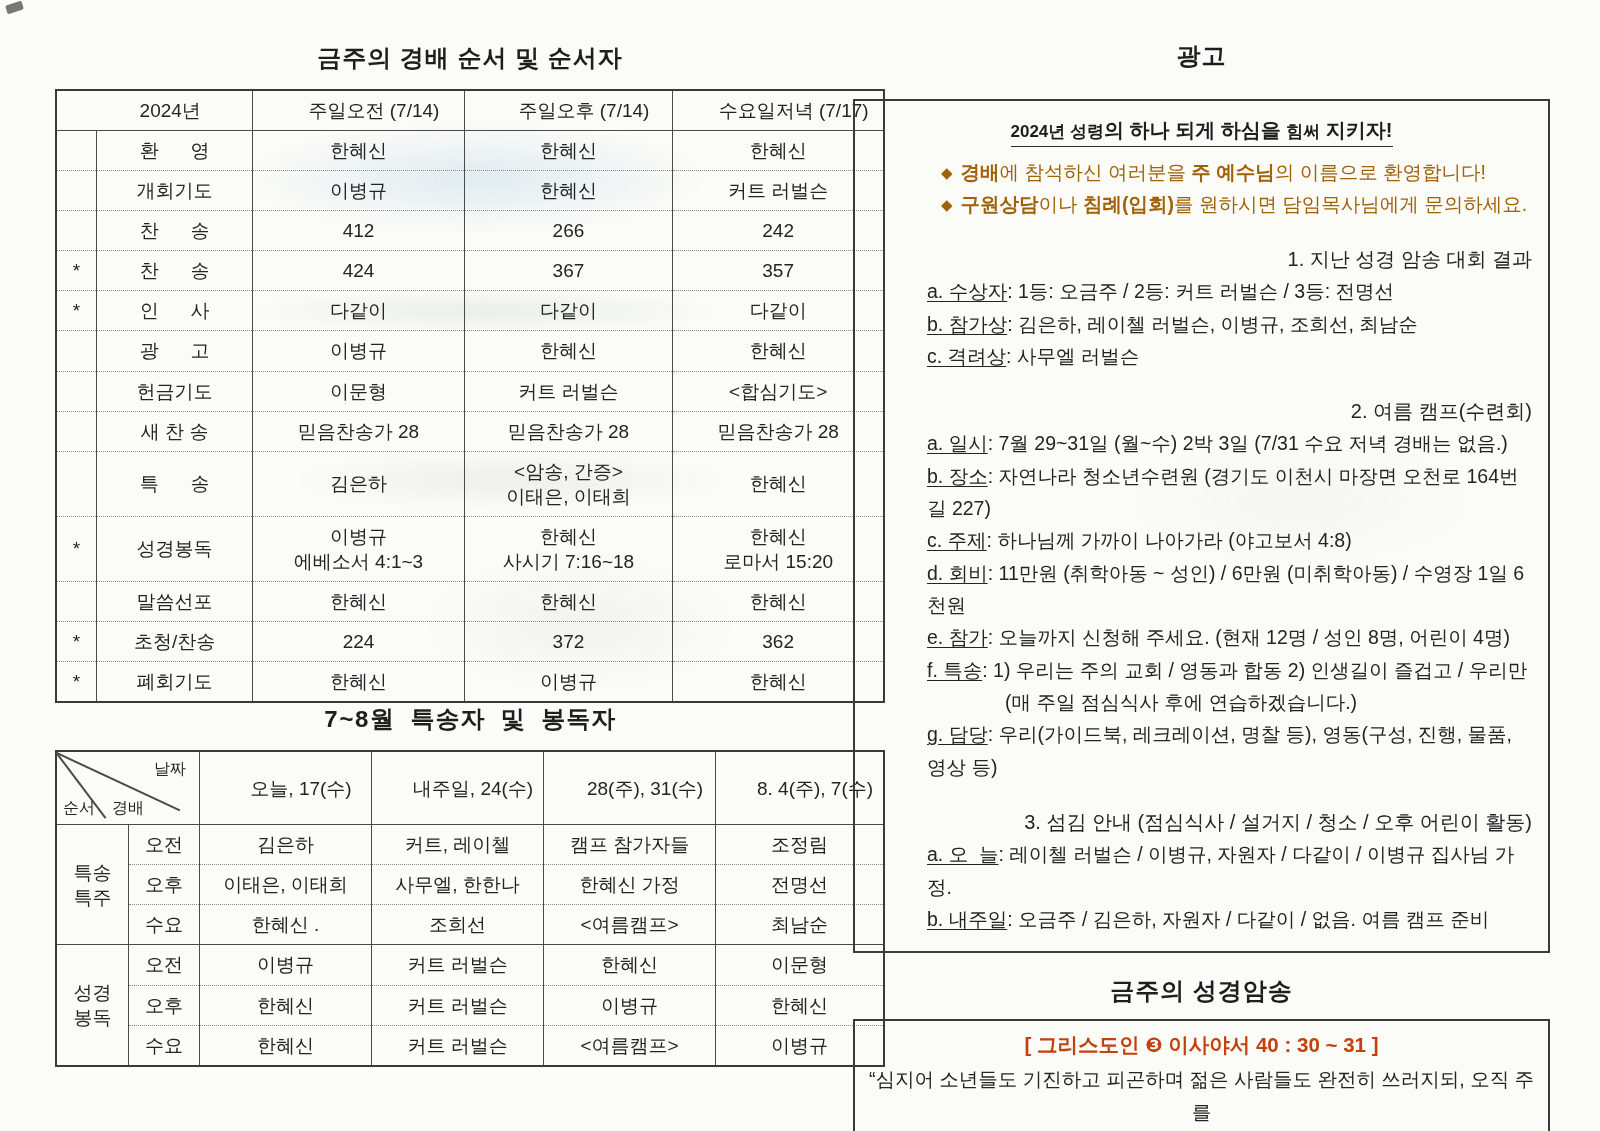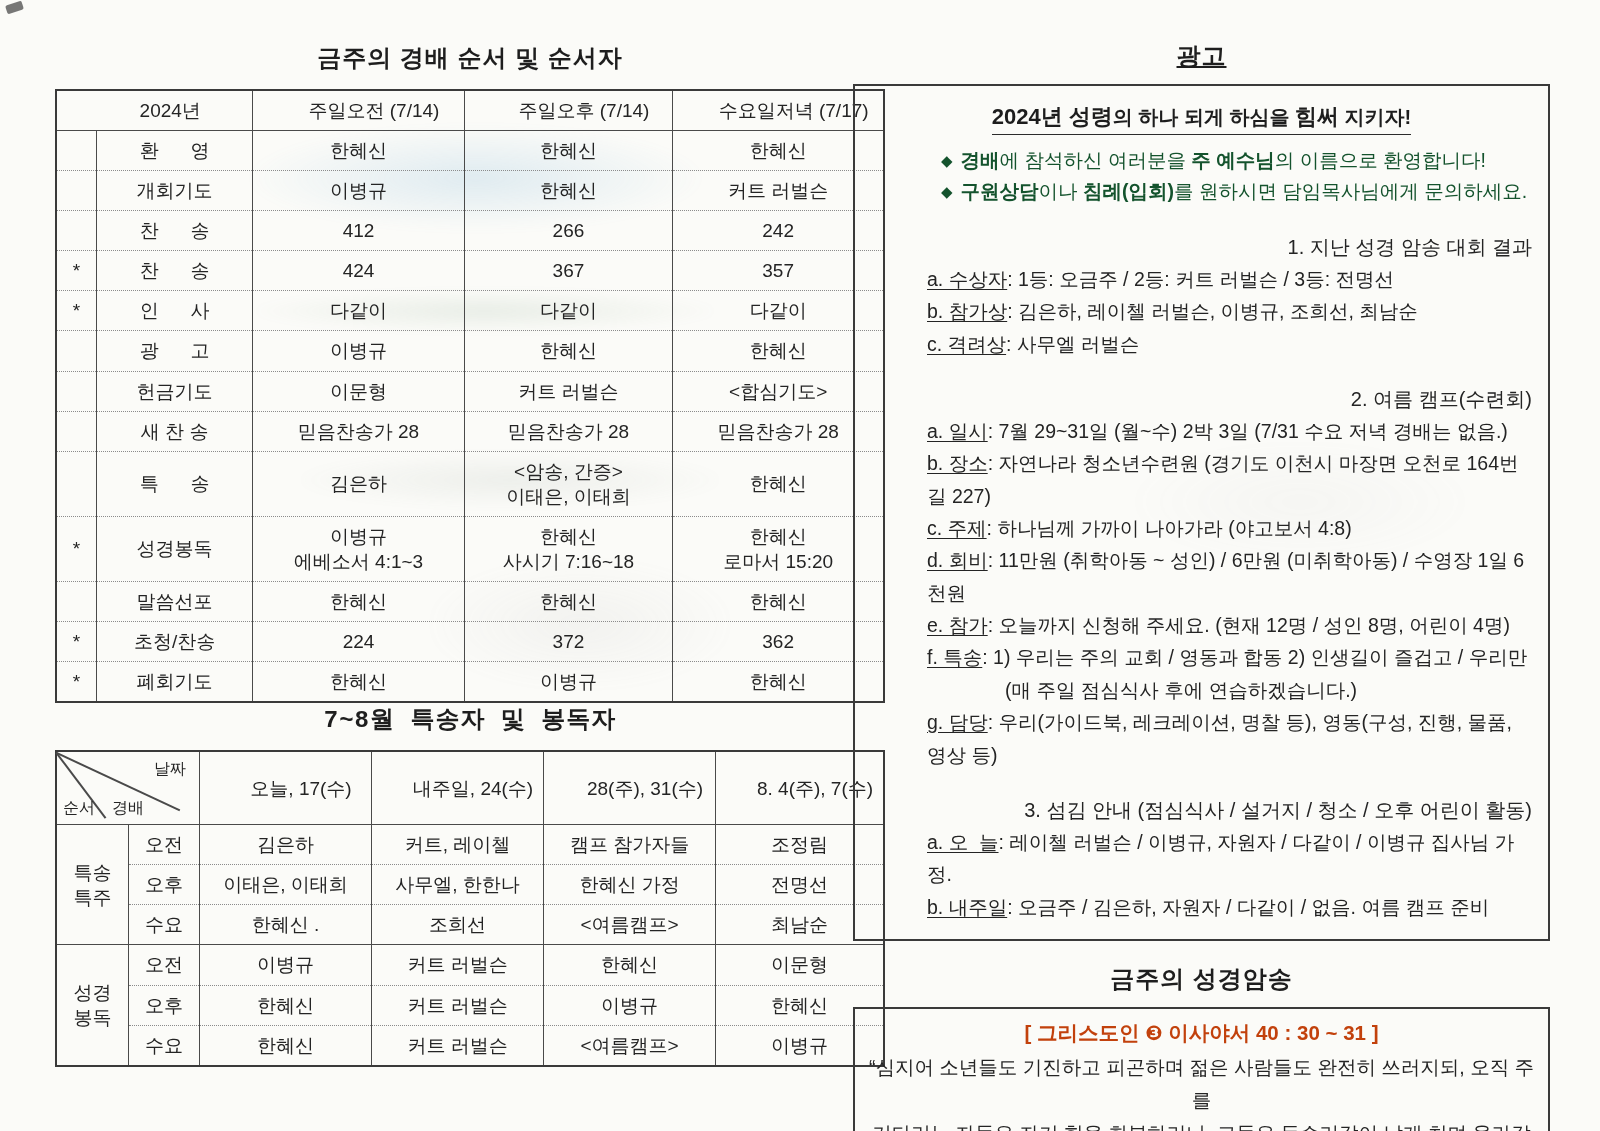--- a/index.html
+++ b/index.html
@@ -35,21 +35,21 @@
   
   .col-left{position:absolute;left:55px;top:0;width:830px;}
   .col-right{position:absolute;left:853px;top:0;width:697px;}
 
   h2.sec-h{
     font-size:24px;font-weight:700;text-align:center;color:#1e1e1e;
     letter-spacing:1px;margin:0;
   }
   .t1-title{padding-top:42px;padding-bottom:15px;}
   .t2-title{padding-bottom:15px;font-family:Liberation Mono, monospace;}
-  .r-title{padding-top:40px;padding-bottom:12px;text-decoration:underline;}
+  .r-title{padding-top:40px;padding-bottom:27px;}
   .v-title{padding-top:22px;padding-bottom:12px;}
 
   
   table.grid{border-collapse:collapse;width:100%;table-layout:fixed;border:2.2px solid #3a3a3a;}
   table.grid th,table.grid td{
     border-left:1.6px solid #4a4a4a;border-right:1.6px solid #4a4a4a;
     border-top:1px dotted #8b8b8b;border-bottom:1px dotted #8b8b8b;
     text-align:center;vertical-align:middle;
     font-size:19px;font-weight:400;color:#242424;
     padding:7px 4px;line-height:1.32;
@@ -76,23 +76,23 @@
   
   .ann-box{
     border:2.2px solid #3a3a3a;background:transparent;
     padding:12px 16px 16px 16px;min-height:595px;box-sizing:border-box;
   }
   .ann-headline{
     text-align:center;font-weight:700;color:#1d1d1d;
     padding-bottom:2px;margin:4px auto 10px auto;width:fit-content;
     border-bottom:1.6px solid #2c2c2c;line-height:1.35;
   }
-  .hl-big{font-size:22px;text-align:center;}
+  .hl-big{font-size:17px;text-align:center;}
   .hl-small{font-size:20px;}
-  .ann-bullet{font-size:19.5px;line-height:1.62;padding-left:70px;color:#14532d;}
+  .ann-bullet{font-size:19.5px;line-height:1.62;padding-left:70px;color:#a16207;}
   .ann-bullet .diamond{font-size:15px;margin-right:8px;position:relative;top:-1px;}
   .ann-bullet b{font-weight:700;}
   .sec{margin-top:24px;}
   .sec-title{font-size:20px;line-height:1.55;padding-left:14px;color:#242424;text-align:right;}
   .sec-items{margin-left:56px;}
   .item-line{font-size:19.5px;line-height:1.66;color:#242424;}
   .item-line .lbl{text-decoration:underline;text-underline-offset:3px;white-space:pre;}
   .item-cont{font-size:19.5px;line-height:1.66;margin-left:78px;color:#242424;}
 
   

